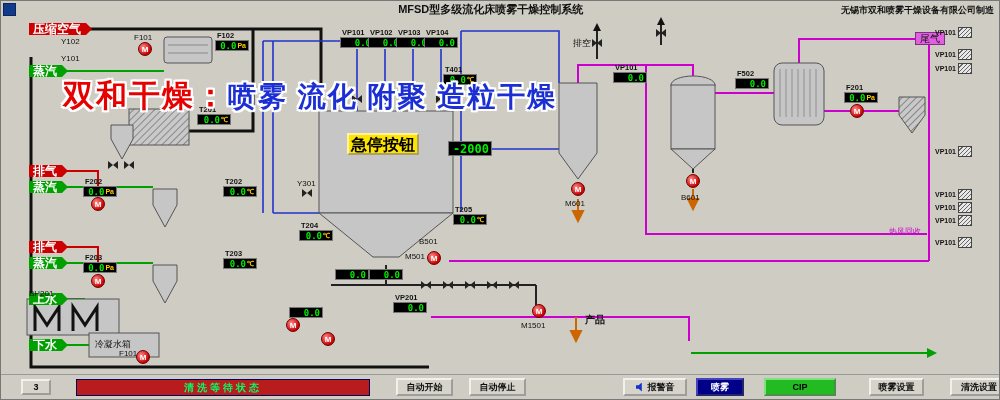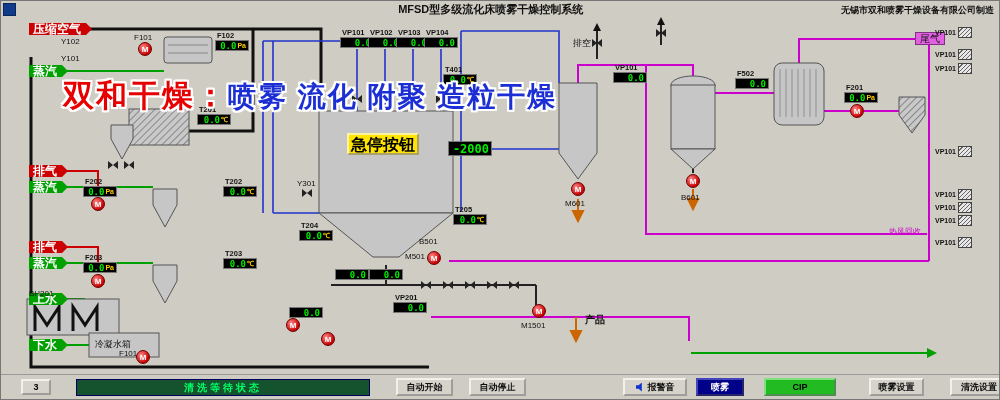--- a/index.html
+++ b/index.html
@@ -52,21 +52,21 @@
 
   
   #estop{position:absolute;left:346px;top:132px;width:72px;height:22px;z-index:6;
          background:#ffe400;border:2px outset #fff2a0;color:#000;font-weight:bold;font-size:16px;
          font-family:"Liberation Sans",sans-serif;padding:0;cursor:pointer;}
 
   
   #bottombar{position:absolute;left:0;bottom:0;width:100%;height:24px;background:#cfccc3;border-top:1px solid #999;z-index:9;}
   #sys-button{position:absolute;left:20px;top:4px;width:30px;height:16px;font-size:9px;font-weight:bold;
          background:#d6d3ca;border:2px outset #f2f0ea;padding:0;}
-  #statusbox{position:absolute;left:75px;top:4px;width:292px;height:15px;background:#14532d;border:1px solid #000060;
+  #statusbox{position:absolute;left:75px;top:4px;width:292px;height:15px;background:#b91c1c;border:1px solid #000060;
          display:flex;align-items:center;justify-content:center;}
   #statusbox span{color:#00ff66;font-size:10px;font-weight:bold;letter-spacing:3px;}
   .bbtn{position:absolute;top:3px;height:18px;font-size:9px;font-weight:bold;color:#111;
          background:#d6d3ca;border:2px outset #f2f0ea;padding:0 2px;font-family:"Liberation Sans",sans-serif;cursor:pointer;}
   #b-auto-start{left:395px;width:57px;}
   #b-auto-stop{left:468px;width:57px;}
   #b-alarm{left:622px;width:64px;display:flex;align-items:center;justify-content:center;gap:3px;}
   .spk{display:inline-block;width:9px;height:9px;background:#1133cc;
        clip-path:polygon(0 30%,35% 30%,70% 0,70% 100%,35% 70%,0 70%);}
   #b-spray{left:695px;width:48px;background:#000088;border-color:#4444bb;color:#fff;}

